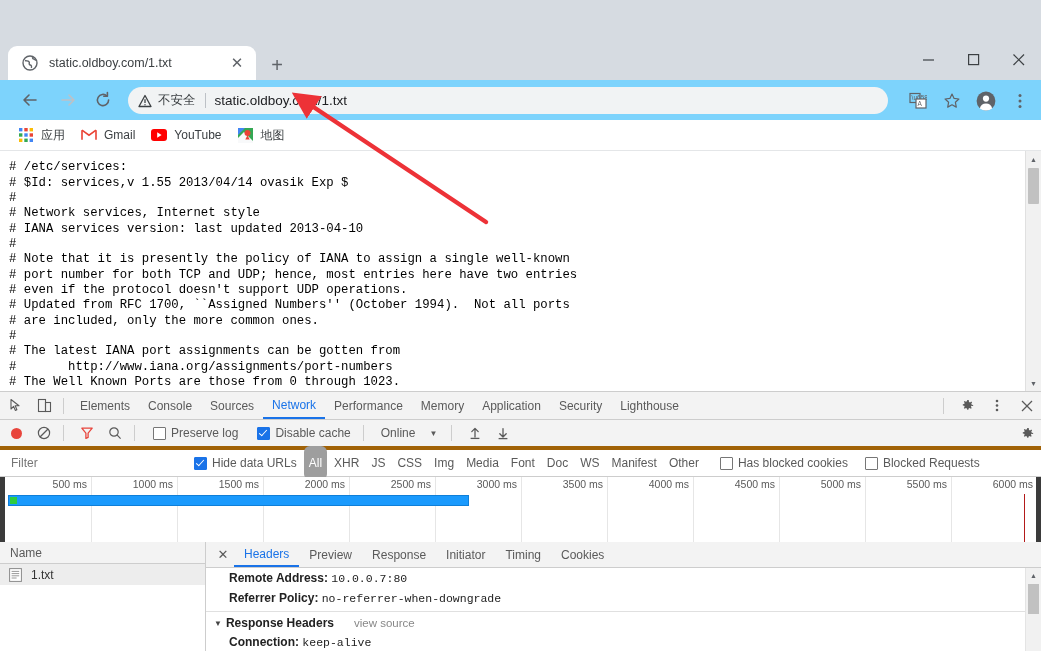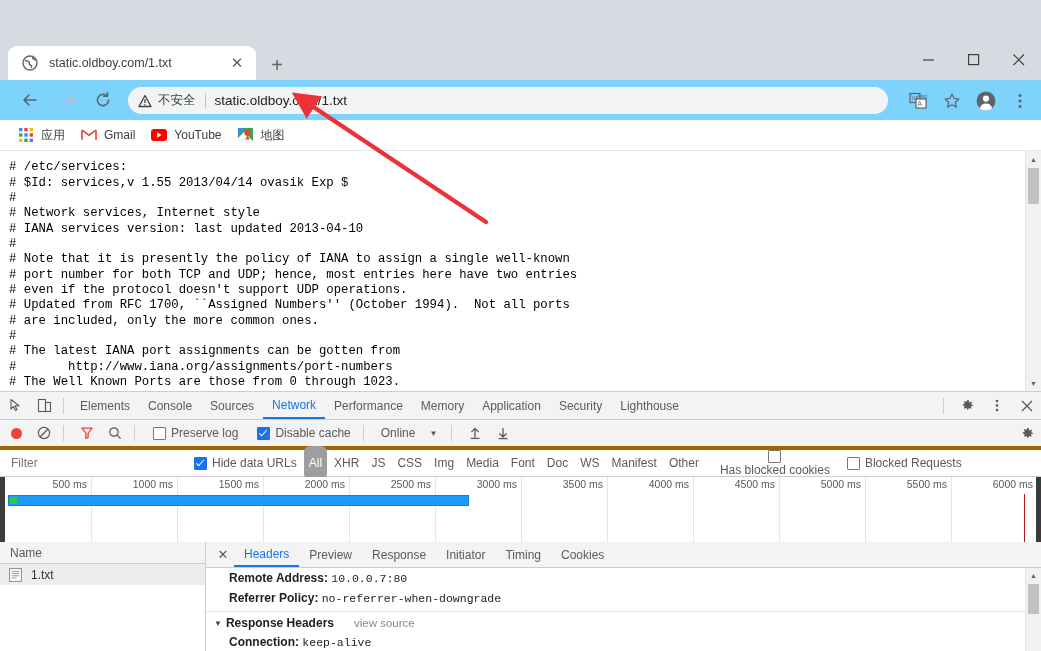--- a/index.html
+++ b/index.html
@@ -525,21 +525,21 @@
       <span class="ftype">XHR</span>
       <span class="ftype">JS</span>
       <span class="ftype">CSS</span>
       <span class="ftype">Img</span>
       <span class="ftype">Media</span>
       <span class="ftype">Font</span>
       <span class="ftype">Doc</span>
       <span class="ftype">WS</span>
       <span class="ftype">Manifest</span>
       <span class="ftype">Other</span>
-      <label class="checkitem" style="margin-left:10px;flex-direction:column;">
+      <label class="checkitem" style="margin-left:10px;">
         <span class="cbox"></span>
         <span>Has blocked cookies</span>
       </label>
       <label class="checkitem" style="margin-left:12px;">
         <span class="cbox"></span>
         <span>Blocked Requests</span>
       </label>
     </div>
 
     <div class="overview">

